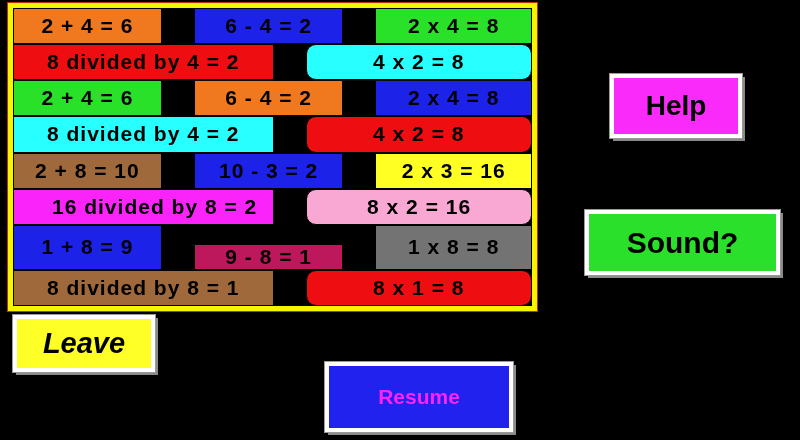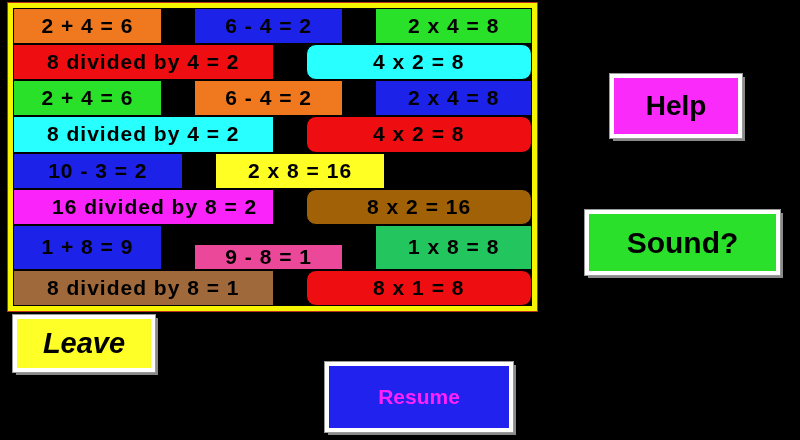--- a/index.html
+++ b/index.html
@@ -57,31 +57,32 @@
         <div class="grid-row row3">
           <div class="cell" style="background: rgb(40, 225, 40);">2 + 4 = 6</div>
           <div class="cell" style="background: rgb(240, 120, 30);">6 - 4 = 2</div>
           <div class="cell" style="background: rgb(28, 34, 232);">2 x 4 = 8</div>
         </div>
         <div class="grid-row row2">
           <div class="cell" style="background: rgb(40, 255, 255);">8 divided by 4 = 2</div>
           <div class="cell" style="background: rgb(238, 13, 16);">4 x 2 = 8</div>
         </div>
         <div class="grid-row row3">
+          <div class="cell" style="background: rgb(160, 105, 60);">2 + 8 = 10</div>
           <div class="cell" style="background: rgb(28, 34, 232);">10 - 3 = 2</div>
-          <div class="cell" style="background: rgb(255, 255, 35);">2 x 8 = 16</div>
+          <div class="cell" style="background: rgb(255, 255, 35);">2 x 3 = 16</div>
         </div>
         <div class="grid-row row2">
           <div class="cell" style="background: rgb(250, 35, 250); padding-left: 22px;">16 divided by 8 = 2</div>
-          <div class="cell" style="background: #a16207;">8 x 2 = 16</div>
+          <div class="cell" style="background: #f9a8d4;">8 x 2 = 16</div>
         </div>
         <div class="grid-row row3">
           <div class="cell" style="background: rgb(28, 34, 232);">1 + 8 = 9</div>
-          <div class="cell" style="background: #ec4899; margin-top: 19px;">9 - 8 = 1</div>
-          <div class="cell" style="background: #22c55e;">1 x 8 = 8</div>
+          <div class="cell" style="background: #be185d; margin-top: 19px;">9 - 8 = 1</div>
+          <div class="cell" style="background: #737373;">1 x 8 = 8</div>
         </div>
         <div class="grid-row row2">
           <div class="cell" style="background: rgb(160, 105, 60);">8 divided by 8 = 1</div>
           <div class="cell" style="background: rgb(238, 13, 16);">8 x 1 = 8</div>
         </div>
       </div>
   </div>
 
   <button class="btn btn-help" type="button" style="background: rgb(250, 43, 250); color: rgb(0, 0, 0);">Help</button>
 

